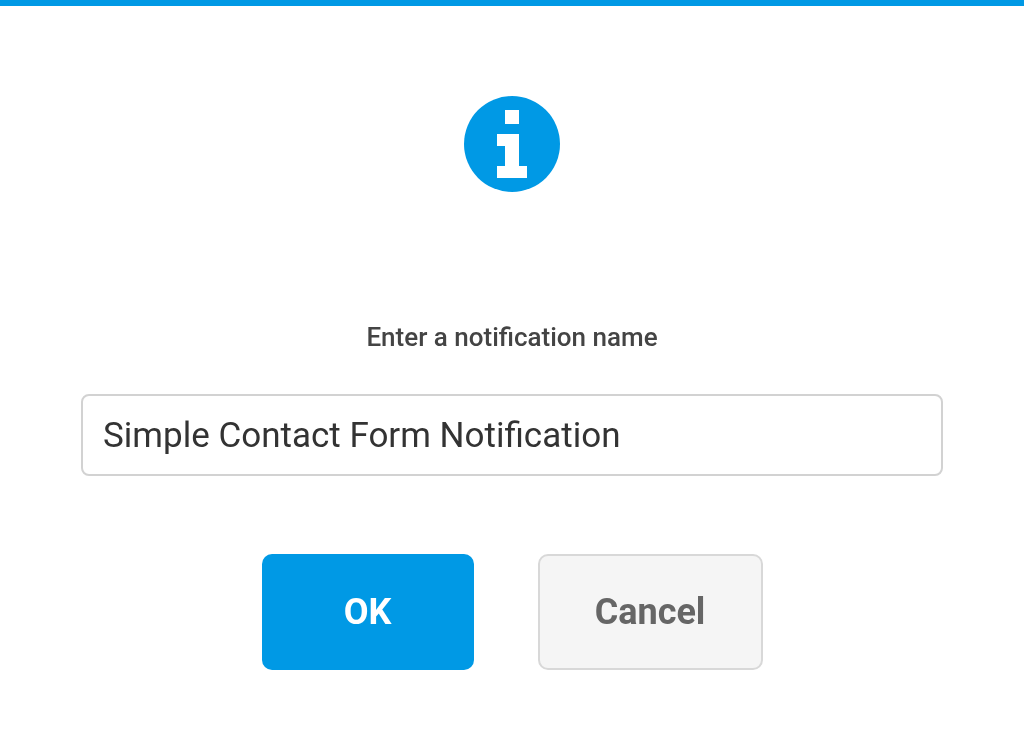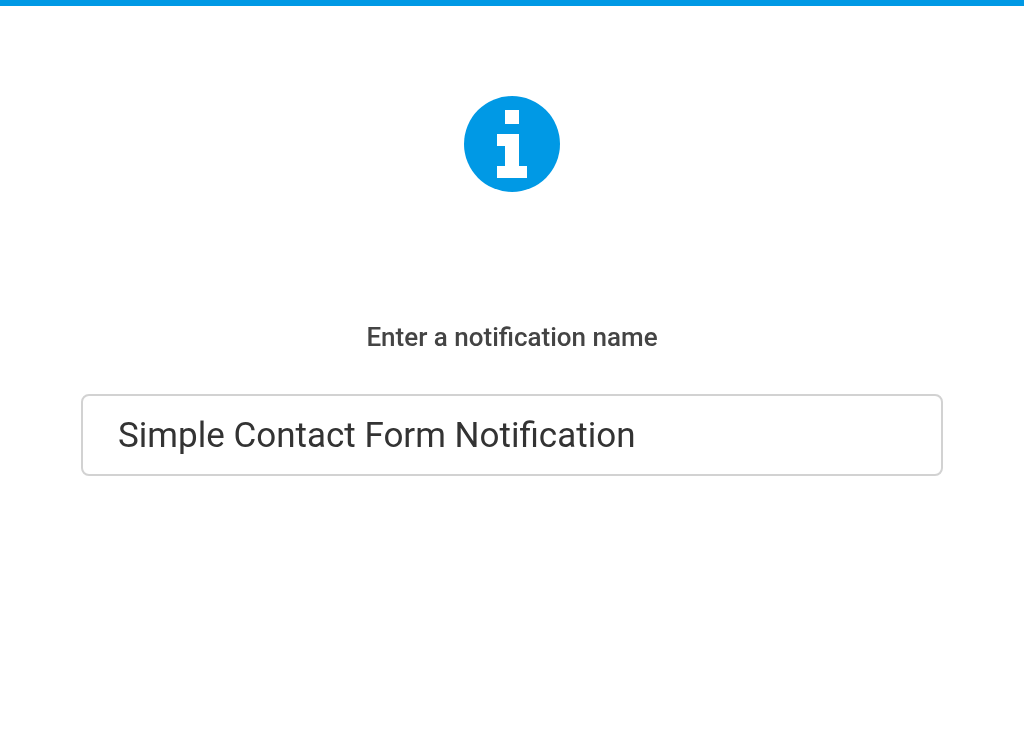--- a/index.html
+++ b/index.html
@@ -53,21 +53,21 @@
       margin-bottom: 42px;
     }
     
     .text-input {
       width: 862px;
       height: 82px;
       border: 2px solid #d2d2d2;
       border-radius: 8px;
       font-size: 35px;
       color: #333333;
-      padding: 0 35px;
+      padding: 0 20px;
       background: #ffffff;
       margin-bottom: 78px;
       font-family: inherit;
     }
     
     .button-row {
       display: flex;
       gap: 64px;
       align-items: center;
     }
@@ -110,14 +110,18 @@
     <svg viewBox="0 0 46 68">
       <rect x="16" y="0" width="14" height="14"></rect>
       <path d="M 8 24 L 30 24 L 30 56 L 38 56 L 38 68 L 8 68 L 8 56 L 16 56 L 16 36 L 8 36 Z"></path>
     </svg>
   </div>
 
   <h2 class="dialog-title">Enter a notification name</h2>
 
   <input type="text" class="text-input" value="Simple Contact Form Notification" style="">
 
+  <div class="button-row">
+    <button class="btn btn-primary">OK</button>
+    <button class="btn btn-secondary">Cancel</button>
+  </div>
 
 </div>
 
 </body></html>

